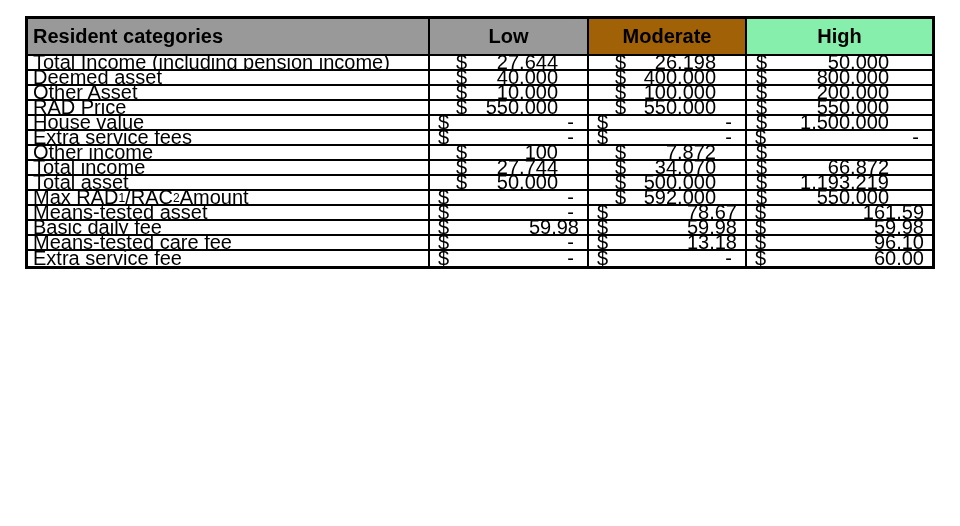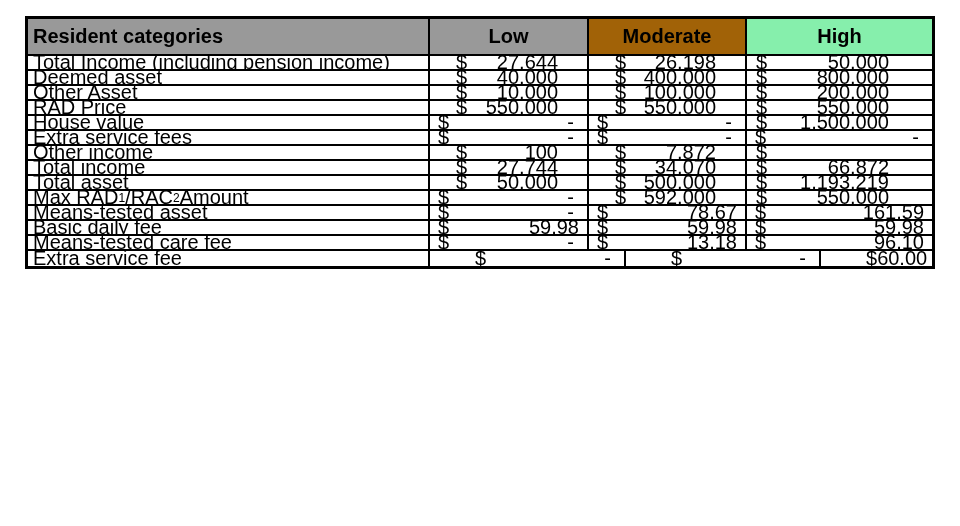--- a/index.html
+++ b/index.html
@@ -22,21 +22,21 @@
     border: 3px solid #000000;
     background: #ffffff;
   }
 
   .tr {
     display: grid;
     grid-template-columns: 402px 159px 158px 1fr;
     border-bottom: 2px solid #000000;
     height: 15px;
   }
-  .tr:last-child { border-bottom: none; gap: 37px; }
+  .tr:last-child { border-bottom: none; }
   .tr.thead { height: 37px; }
 
   .td {
     border-right: 2px solid #000000;
     display: flex;
     align-items: center;
     font-size: 20px;
     overflow: hidden;
     white-space: nowrap;
   }

